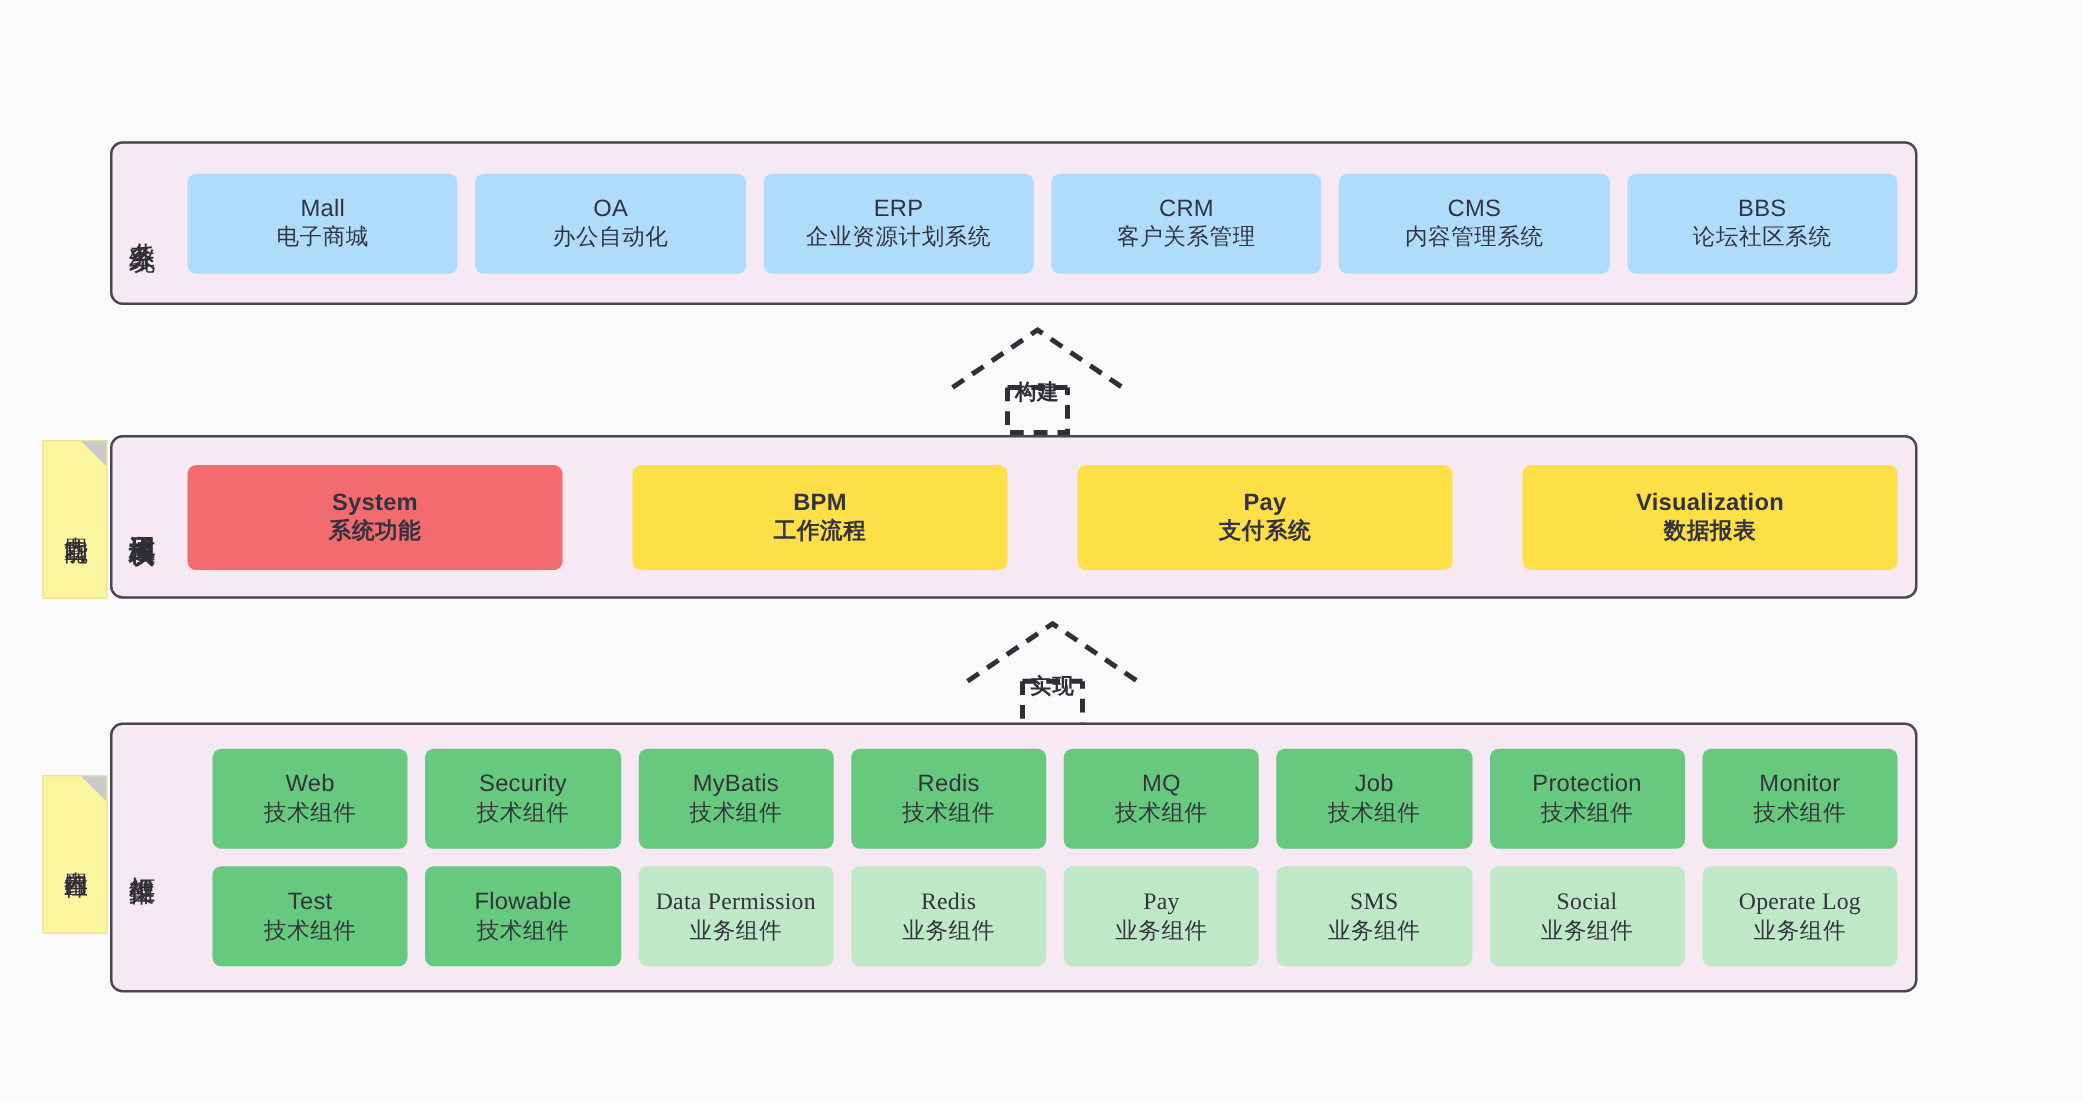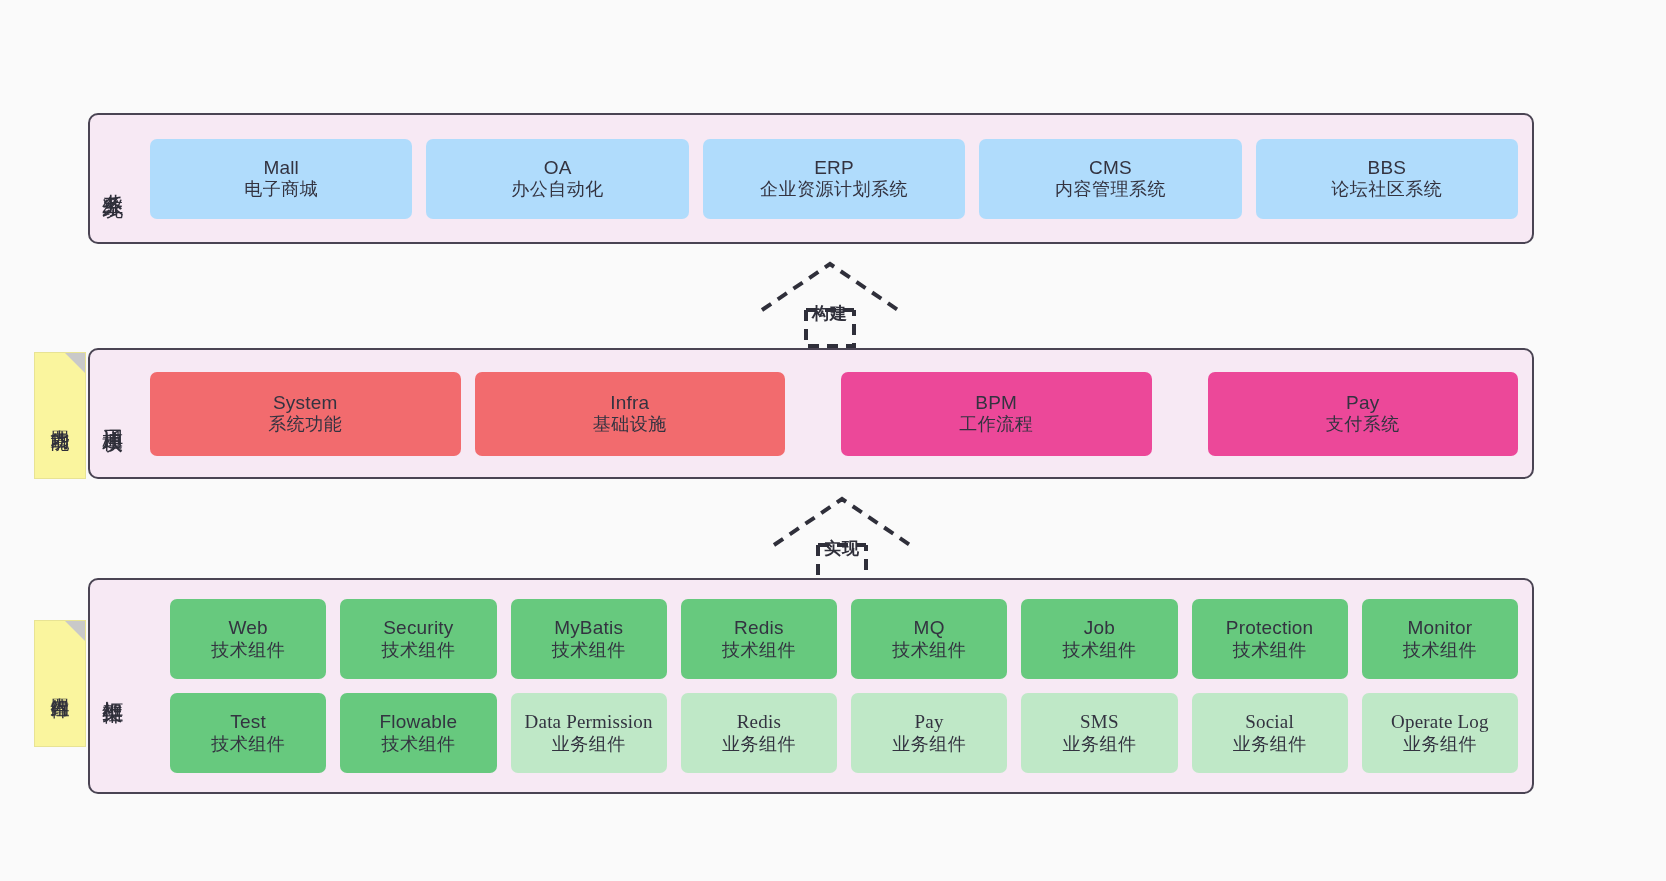--- a/index.html
+++ b/index.html
@@ -82,21 +82,21 @@
   .card .en {
     font-size: 19px;
     letter-spacing: .2px;
   }
   .card .cn {
     font-size: 18px;
     letter-spacing: .5px;
   }
   .card.blue   { background: #b0dcfc; height: 80px; }
   .card.red    { background: #f26b6e; height: 84px; }
-  .card.pink   { background: #ec4899; height: 84px; margin-left: 42px; }
+  .card.pink   { background: #fde047; height: 84px; margin-left: 42px; }
   .card.green  { background: #67c97e; height: 80px; }
   .card.lgreen { background: #bfe8c7; height: 80px; font-family: Liberation Serif, serif; }
 
   
   .note {
     position: absolute;
     box-sizing: border-box;
     background: #faf59e;
     border: 1px solid #e8e394;
     display: flex;
@@ -157,20 +157,24 @@
         <div class="card blue">
           <span class="en">OA</span>
           <span class="cn">办公自动化</span>
         </div>
 
         <div class="card blue">
           <span class="en">ERP</span>
           <span class="cn">企业资源计划系统</span>
         </div>
 
+        <div class="card blue">
+          <span class="en">CRM</span>
+          <span class="cn">客户关系管理</span>
+        </div>
 
         <div class="card blue">
           <span class="en">CMS</span>
           <span class="cn">内容管理系统</span>
         </div>
 
         <div class="card blue">
           <span class="en">BBS</span>
           <span class="cn">论坛社区系统</span>
         </div>
@@ -188,46 +192,46 @@
       </g>
     </svg>
     <span class="conn-label" style="top:40px;">构建</span>
   </div>
 
   <div class="note" id="note-common" style="left:34px; top:352px; width:52px; height:127px;">
     <span class="fold"></span>
     <span>内置功能</span>
   </div>
 
-  <div class="layer" id="layer-common" style="left:88px; top:348px; width:1446px; height:131px;">
+  <div class="layer" id="layer-common" style="left:88px; top:348px; width:1446px; height:131px;font-weight:bold;">
     <div class="layer-title">通用模块</div>
     <div class="layer-body">
       <div class="row">
 
         <div class="card red">
           <span class="en">System</span>
           <span class="cn">系统功能</span>
         </div>
 
-        <div class="card red">
-          <span class="en">Infra</span>
-          <span class="cn">基础设施</span>
-        </div>
 
         <div class="card pink">
           <span class="en">BPM</span>
           <span class="cn">工作流程</span>
         </div>
 
         <div class="card pink">
           <span class="en">Pay</span>
           <span class="cn">支付系统</span>
         </div>
 
 
+        <div class="card pink">
+          <span class="en">Visualization</span>
+          <span class="cn">数据报表</span>
+        </div>
 
       </div>
     </div>
   </div>
 
   <div class="connector" id="connector-implement" style="left:772px; top:497px; width:140px; height:86px;">
     <svg width="140" height="86" viewBox="0 0 140 86">
       <g fill="none" stroke="#2f2f3a" stroke-width="4" stroke-dasharray="11 8" stroke-linecap="butt">
         <path d="M 2 48 L 70 2 L 138 48"></path>
         <path d="M 46 48 L 94 48"></path>

